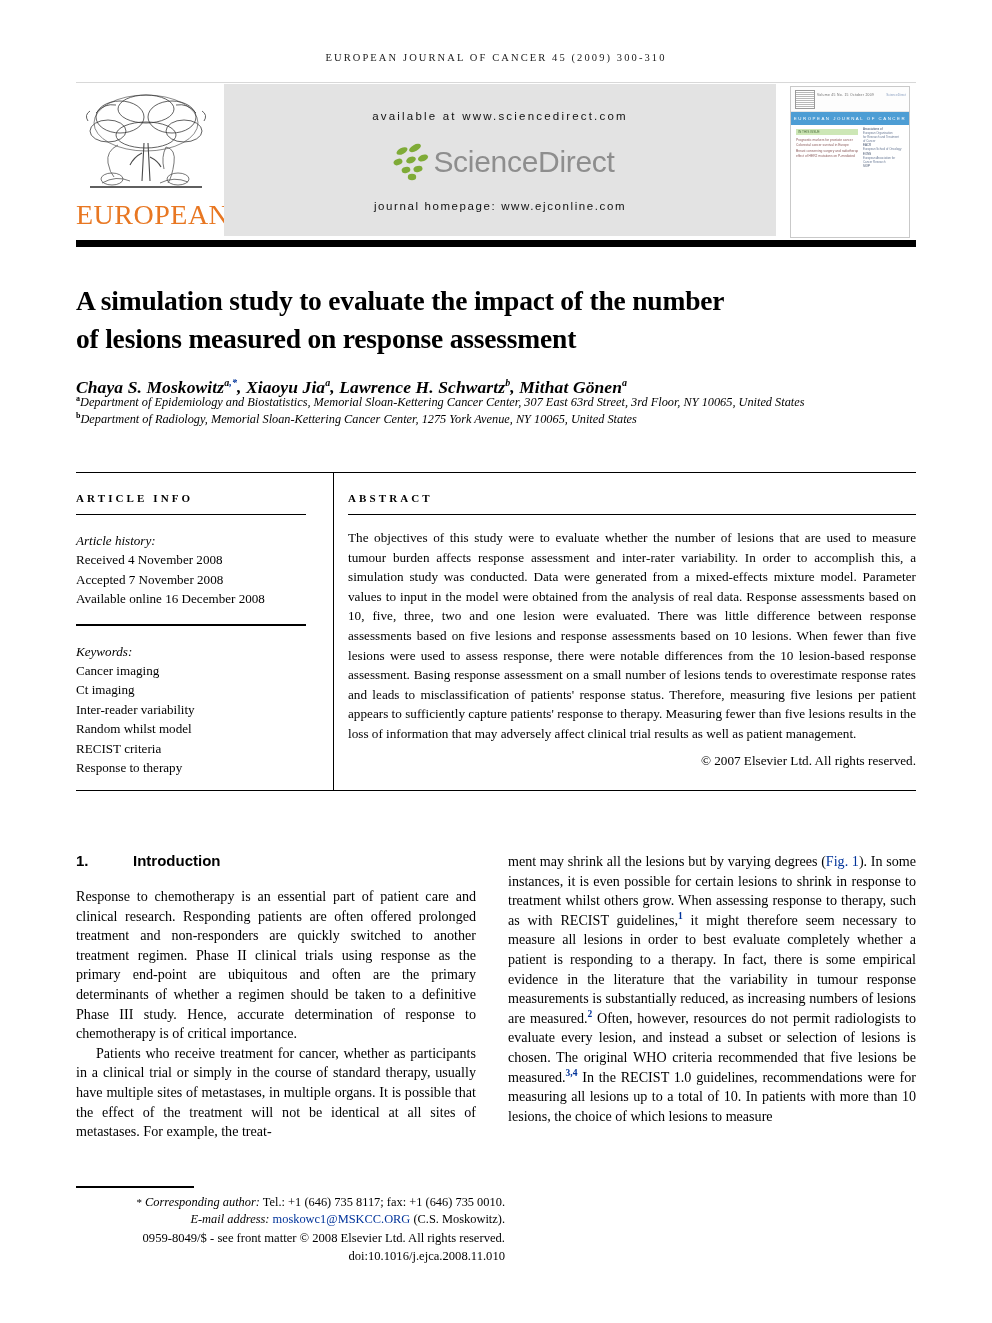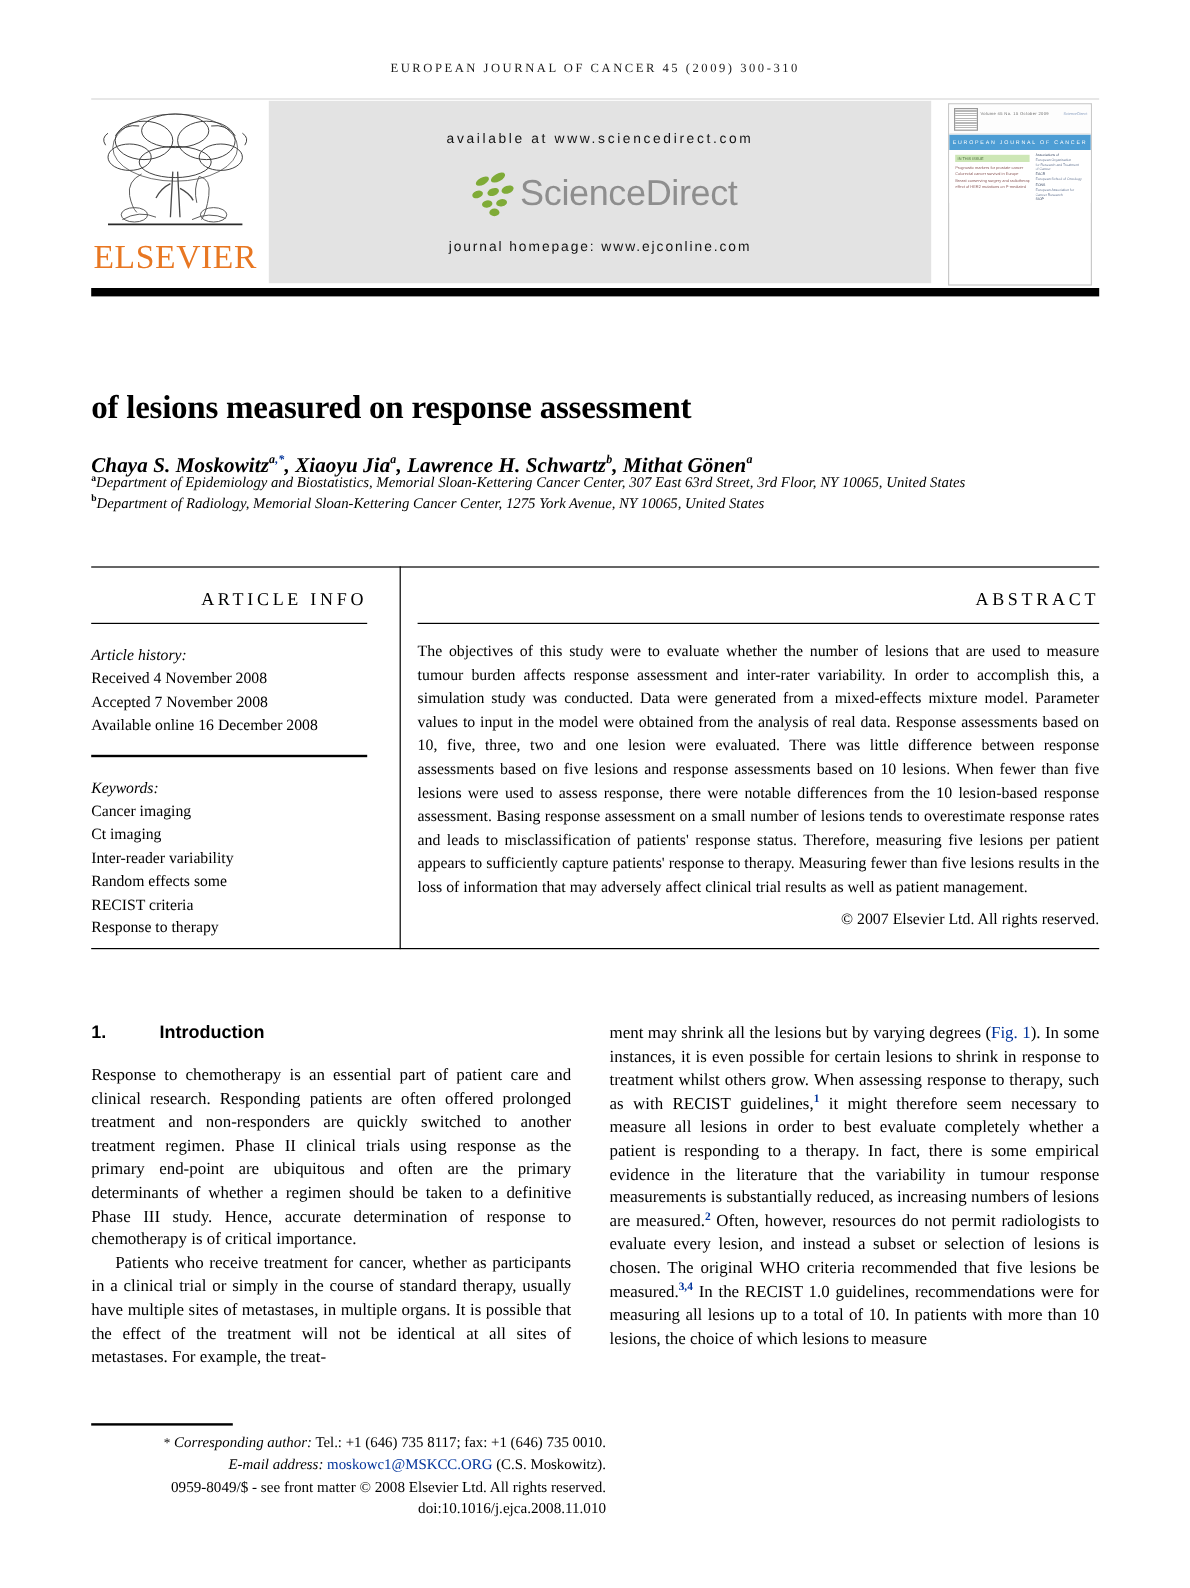--- a/index.html
+++ b/index.html
@@ -319,24 +319,23 @@
     left: 76px; top: 492px;
     width: 230px;
   }
   .abs-col {
     position: absolute;
     left: 348px; top: 492px;
     width: 568px;
   }
   .sec-label {
     font-family: "Liberation Serif", serif;
-    font-weight: normal;
-    font-size: 15px;
+    font-weight: bold;
+    font-size: 11px;
     letter-spacing: 3.1px;
-    text-align: right;
   }
   .thin-rule {
     height: 1px;
     background: #000000;
     margin-top: 10px;
   }
   .info-body {
     margin-top: 10px;
     font-family: "Liberation Serif", serif;
     font-size: 13.1px;
@@ -463,21 +462,21 @@
         <g stroke="#555" stroke-width="0.8" fill="none">
           <path d="M20 96 q14 -8 28 -2 M78 96 q14 -7 28 -1"></path>
           <ellipse cx="30" cy="92" rx="11" ry="6"></ellipse>
           <ellipse cx="96" cy="92" rx="11" ry="6"></ellipse>
           <path d="M84 60 q10 2 8 16 q-2 14 -6 20"></path>
           <path d="M84 60 q-5 10 -2 22"></path>
           <path d="M36 58 q-12 6 -10 18 q2 10 6 14"></path>
         </g>
         <line x1="8" y1="100" x2="120" y2="100" stroke="#2a2a2a" stroke-width="1.6"></line>
       </svg>
-      <div class="elsevier-word">ELSEVIER</div>
+      <div class="elsevier-word">EUROPEAN</div>
     </div>
 
     <div class="sd-band">
       <div class="sd-available">available at www.sciencedirect.com</div>
       <div class="sd-logo-row">
         <span class="sd-logo-inner">
           <svg class="sd-leaves" width="46" height="40" viewBox="0 0 46 40">
             <g fill="#7fab37">
               <ellipse cx="30" cy="6" rx="6.5" ry="3.2" transform="rotate(-28 30 6)"></ellipse>
               <ellipse cx="17" cy="9" rx="6" ry="3" transform="rotate(-28 17 9)"></ellipse>
@@ -524,21 +523,21 @@
           <div class="hd">SIOP</div>
 
         </div>
       </div>
     </div>
   </div>
 
   <div class="heavy-rule"></div>
 
   <h1 class="title">
-    <br>
+    <span>A simulation study to evaluate the impact of the number</span><br>
     <span>of lesions measured on response assessment</span>
   </h1>
 
   <div class="authors"><span>Chaya S. Moskowitz</span><sup>a</sup><sup class="star-link">,*</sup>, <span>Xiaoyu Jia</span><sup>a</sup>, <span>Lawrence H. Schwartz</span><sup>b</sup>, <span>Mithat Gönen</span><sup>a</sup></div>
 
   <div class="affils">
     <div><sup>a</sup><span>Department of Epidemiology and Biostatistics, Memorial Sloan-Kettering Cancer Center, 307 East 63rd Street, 3rd Floor, NY 10065, United States</span></div>
     <div><sup>b</sup><span>Department of Radiology, Memorial Sloan-Kettering Cancer Center, 1275 York Avenue, NY 10065, United States</span></div>
   </div>
 
@@ -554,21 +553,21 @@
       <div>Received 4 November 2008</div>
       <div>Accepted 7 November 2008</div>
       <div>Available online 16 December 2008</div>
     </div>
     <div class="info-rule2"></div>
     <div class="info-body" style="margin-top:0">
       <div class="lead">Keywords:</div>
       <div>Cancer imaging</div>
       <div>Ct imaging</div>
       <div>Inter-reader variability</div>
-      <div>Random effects some</div>
+      <div>Random whilst model</div>
       <div>RECIST criteria</div>
       <div>Response to therapy</div>
     </div>
   </div>
 
   <div class="abs-col">
     <div class="sec-label">ABSTRACT</div>
     <div class="thin-rule"></div>
     <div class="abs-text">The objectives of this study were to evaluate whether the number of lesions that are used to measure tumour burden affects response assessment and inter-rater variability. In order to accomplish this, a simulation study was conducted. Data were generated from a mixed-effects mixture model. Parameter values to input in the model were obtained from the analysis of real data. Response assessments based on 10, five, three, two and one lesion were evaluated. There was little difference between response assessments based on five lesions and response assessments based on 10 lesions. When fewer than five lesions were used to assess response, there were notable differences from the 10 lesion-based response assessment. Basing response assessment on a small number of lesions tends to overestimate response rates and leads to misclassification of patients' response status. Therefore, measuring five lesions per patient appears to sufficiently capture patients' response to therapy. Measuring fewer than five lesions results in the loss of information that may adversely affect clinical trial results as well as patient management.</div>
     <div class="abs-copy">© 2007 Elsevier Ltd. All rights reserved.</div>

